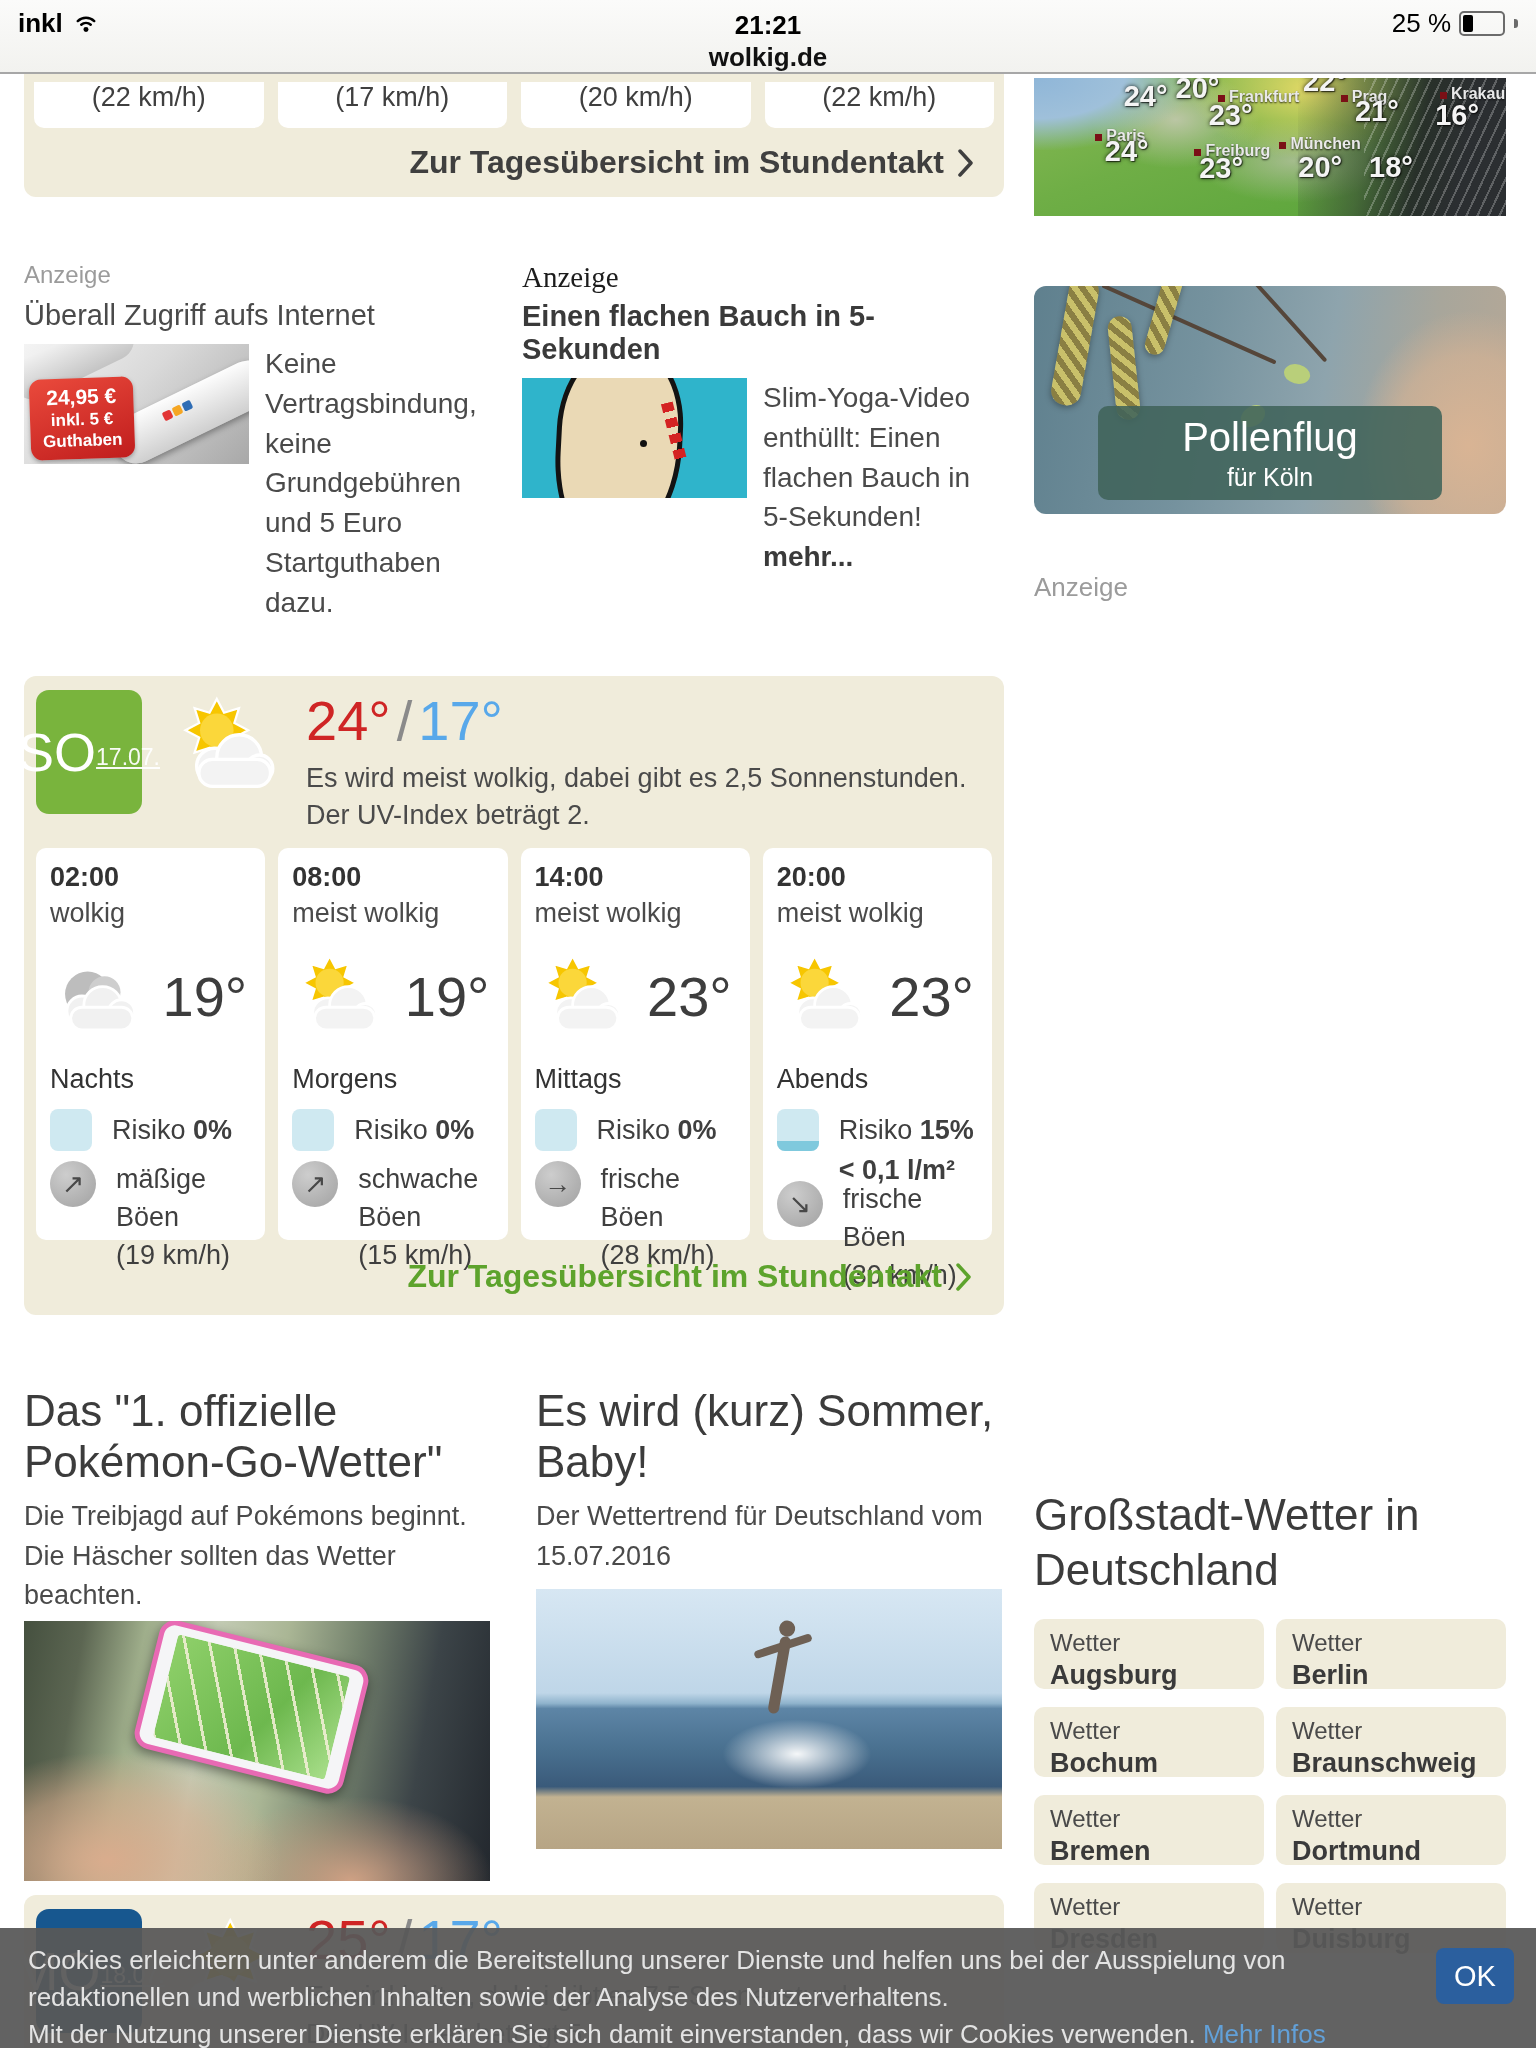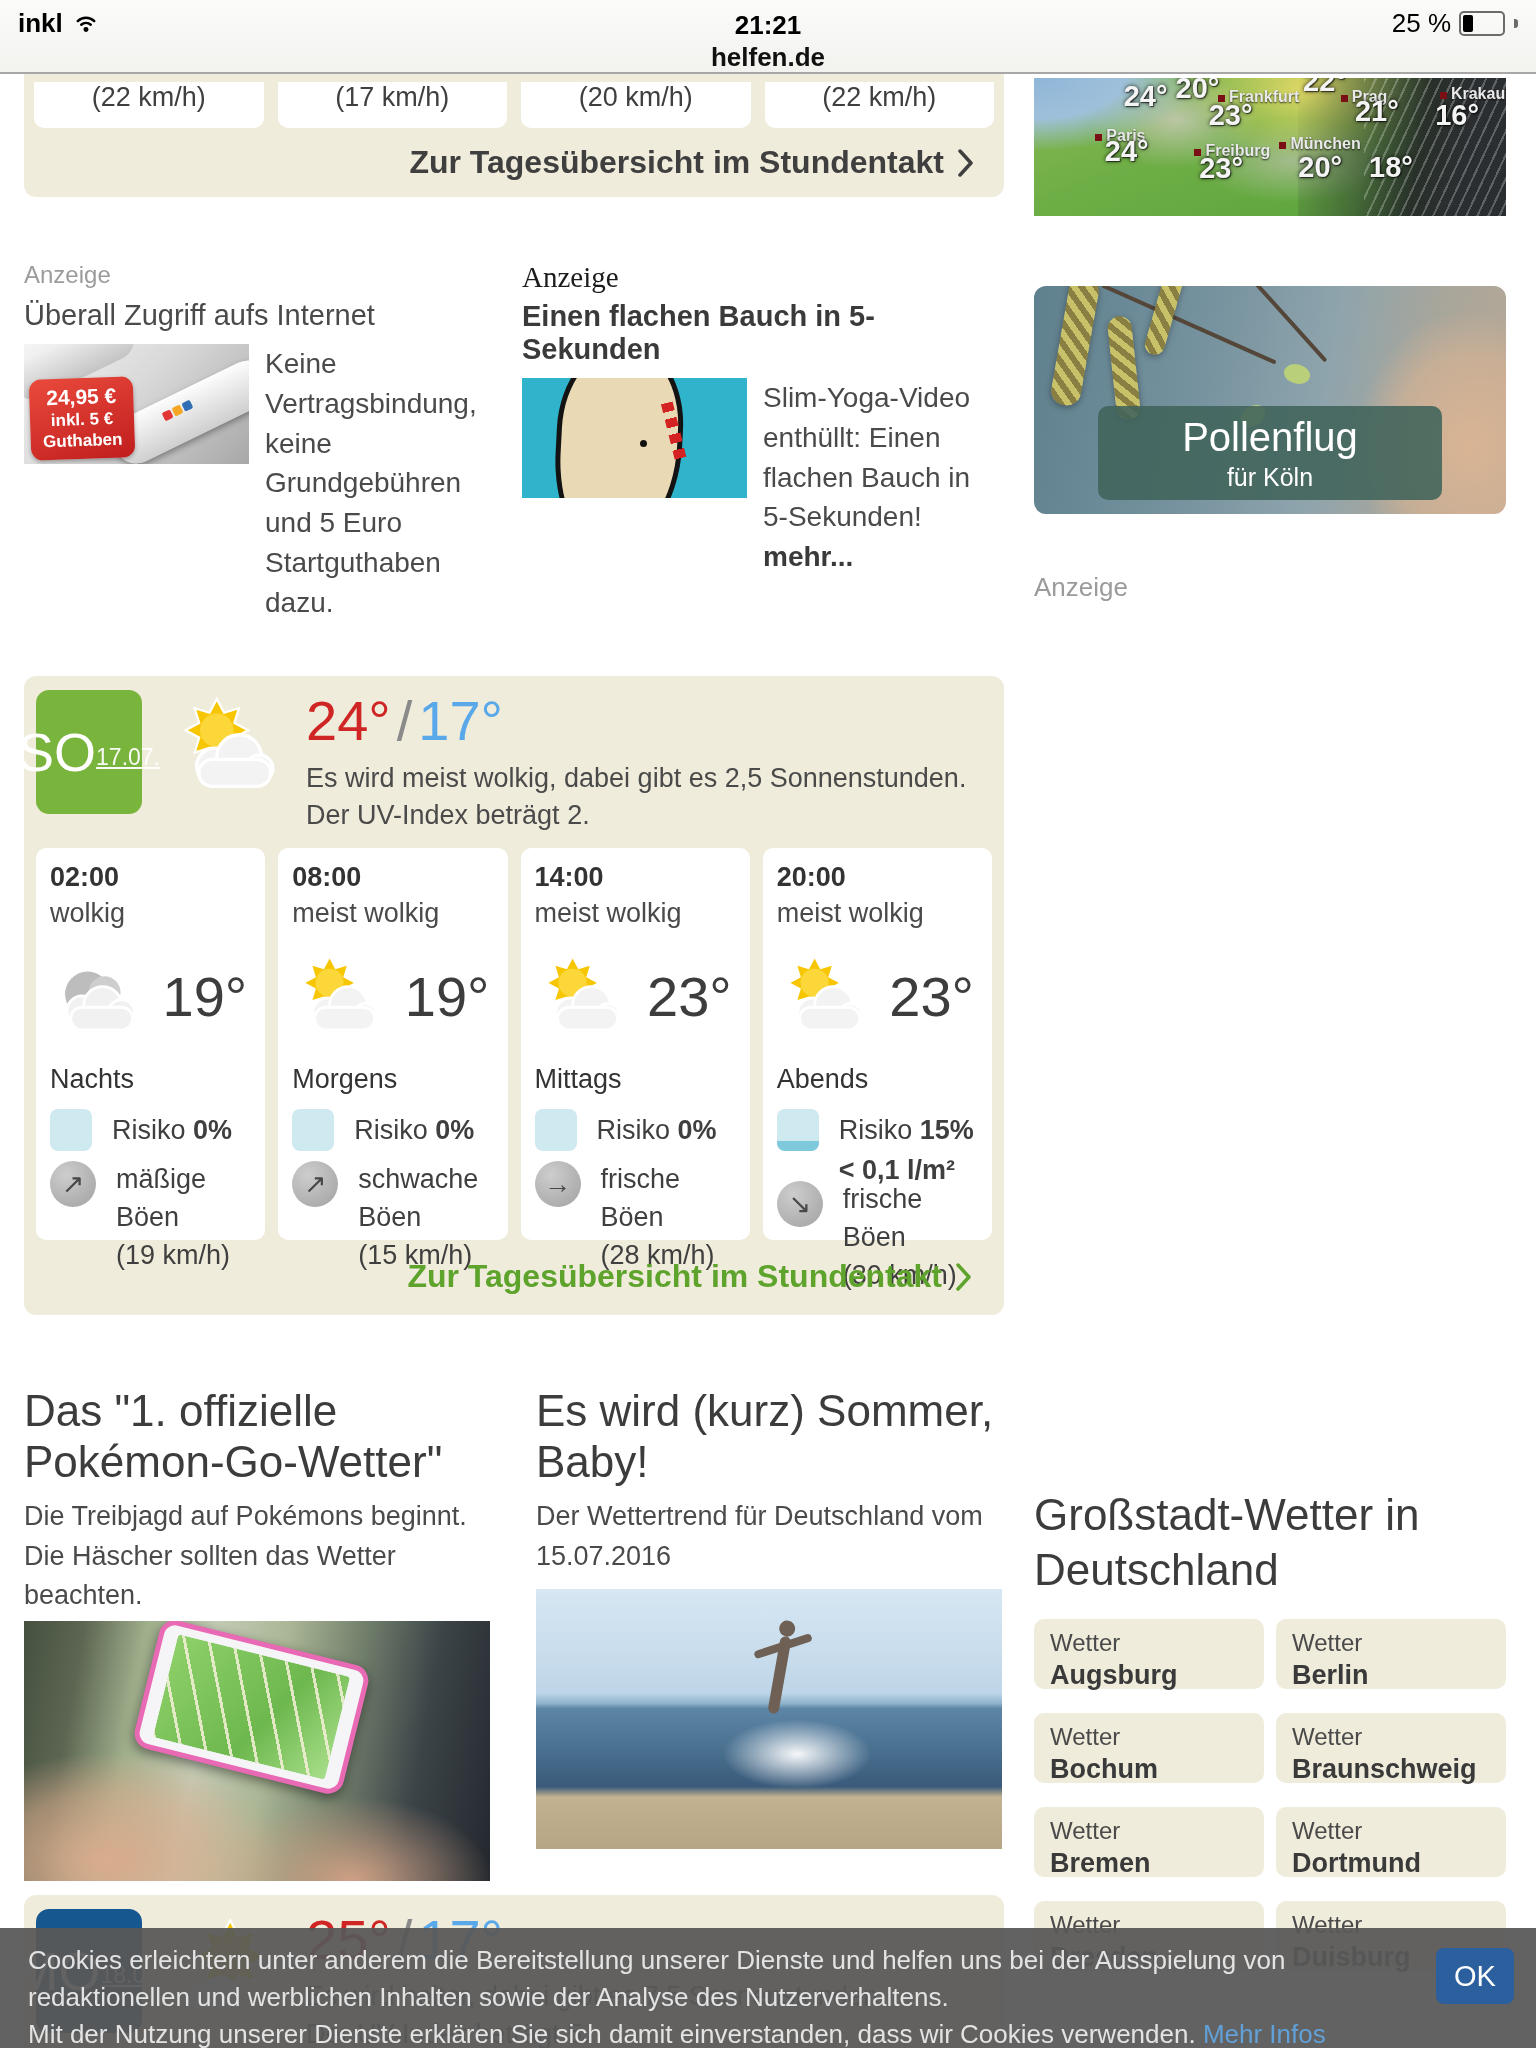--- a/index.html
+++ b/index.html
@@ -128,21 +128,21 @@
   .br1{left:60px;top:36px;width:190px;transform:rotate(24deg);}
   .br2{left:150px;top:10px;width:170px;transform:rotate(48deg);}
   .leaf{position:absolute;width:26px;height:20px;background:#b9cf7a;border-radius:60% 40% 60% 40%;}
   .lf1{left:250px;top:78px;transform:rotate(30deg);}
   .lf2{left:206px;top:120px;transform:rotate(-20deg);}
   .pollen-overlay{position:absolute;left:50%;transform:translateX(-50%);bottom:14px;width:344px;height:94px;background:rgba(64,99,90,.88);border-radius:10px;color:#fff;display:flex;flex-direction:column;align-items:center;justify-content:center;}
   .pollen-title{font-size:40px;font-weight:300;line-height:1.1;}
   .pollen-sub{font-size:25px;margin-top:4px;}
   .side-ad-label{font-size:26px;color:#9b9b9b;margin-top:58px;}
   .cities-title{font-size:44px;font-weight:300;color:#3c3c3c;line-height:1.25;margin-top:884px;}
-  .city-grid{display:grid;grid-template-columns:1fr 1fr;gap:24px 12px;margin-top:22px;}
+  .city-grid{display:grid;grid-template-columns:1fr 1fr;gap:18px 12px;margin-top:22px;}
   .city-tile{background:#f0ecdb;border-radius:10px;padding:10px 16px;box-sizing:border-box;height:70px;cursor:pointer;}
   .tile-label{font-size:24px;color:#4a4a4a;}
   .tile-city{font-size:27px;font-weight:bold;color:#3a3a3a;margin-top:3px;}
 
   
   .cookie{position:absolute;left:0;right:0;top:1928px;height:120px;background:rgba(88,88,88,.94);z-index:20;padding:14px 130px 0 28px;box-sizing:border-box;}
   .cookie p{margin:0;font-size:26px;line-height:1.42;color:#e3e3e3;}
   .cookie-link{color:#62a0d8;cursor:pointer;}
   .ok-btn{position:absolute;right:22px;top:20px;width:78px;height:56px;background:#2b5f9e;border-radius:8px;color:#fff;font-size:29px;display:flex;align-items:center;justify-content:center;cursor:pointer;}
 </style>
@@ -198,21 +198,21 @@
           <path d="M4.4 7.2 a11 11 0 0 1 15.2 0" stroke="#000" stroke-width="2.3" fill="none" stroke-linecap="round"></path>
         </svg>
       </div>
       <div class="sb-center">21:21</div>
       <div class="sb-right">
         <span>25 %</span>
         <span class="batt"></span>
           <span class="batt-tip"></span>
       </div>
     </div>
-    <div class="title-bar">helfen.de</div>
+    <div class="title-bar">wolkig.de</div>
   </div>
 
   <div class="content">
 
     <div class="main-col">
 
       <div class="beige top-card">
         <div class="top-cells">
           <div class="top-cell">(22 km/h)</div>
           <div class="top-cell">(17 km/h)</div>

